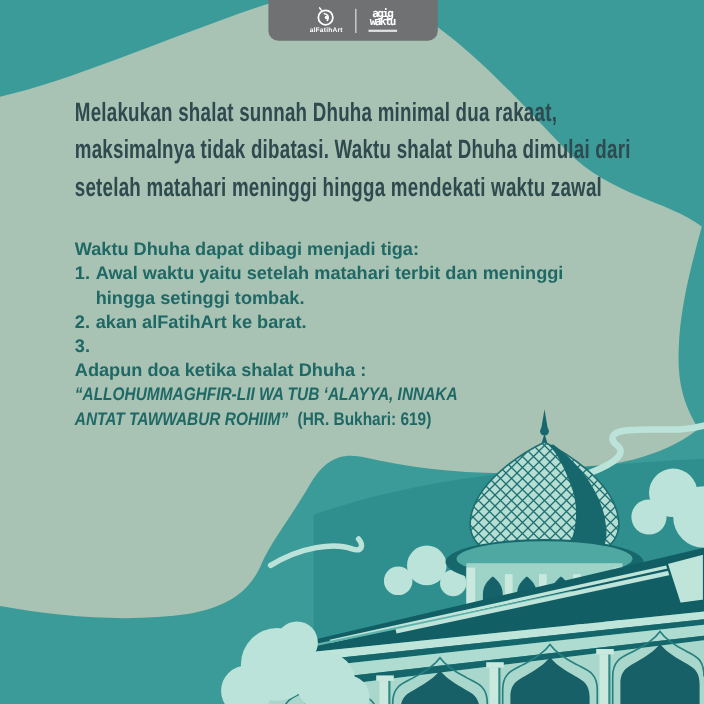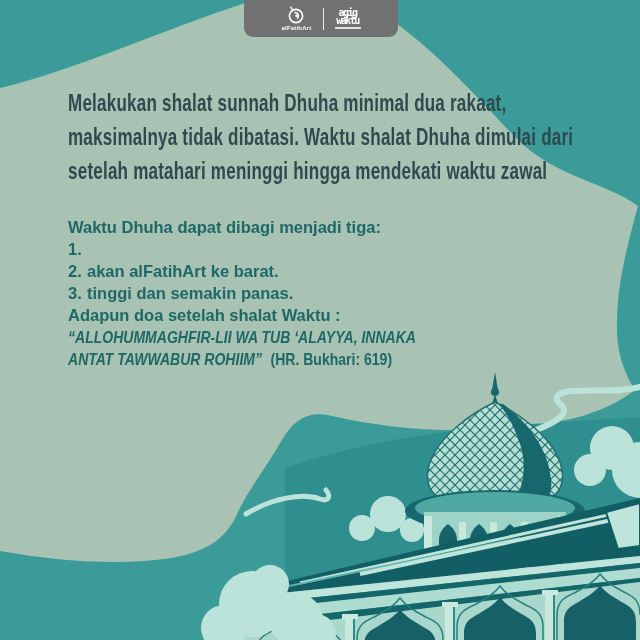--- a/index.html
+++ b/index.html
@@ -172,34 +172,37 @@
     <div class="hl">Melakukan shalat sunnah Dhuha minimal dua rakaat,</div>
     <div class="hl">maksimalnya tidak dibatasi. Waktu shalat Dhuha dimulai dari</div>
     <div class="hl">setelah matahari meninggi hingga mendekati waktu zawal</div>
   </div>
 
   <div class="bodytxt">
     <div class="bl">Waktu Dhuha dapat dibagi menjadi tiga:</div>
 
     <div class="item">
       <span class="num">1.</span>
+      <div>
+        <div class="bl">Awal waktu yaitu setelah matahari terbit dan meninggi</div>
+        <div class="bl">hingga setinggi tombak.</div>
+      </div>
     </div>
     <div class="item">
       <span class="num">2.</span>
       <div>
         <div class="bl">akan alFatihArt ke barat.</div>
       </div>
     </div>
     <div class="item">
       <span class="num">3.</span>
       <div>
-        <div class="bl">tinggi dan semakin panas.</div>
       </div>
     </div>
 
-    <div class="bl">Adapun doa setelah shalat Waktu :</div>
+    <div class="bl">Adapun doa ketika shalat Dhuha :</div>
     <div class="doa-line">“ALLOHUMMAGHFIR-LII WA TUB ‘ALAYYA, INNAKA</div>
     <div class="doa-line">
       <span>ANTAT TAWWABUR ROHIIM”</span><span class="doa-src">(HR. Bukhari: 619)</span>
     </div>
   </div>
 
 </div>
 
 </body></html>

